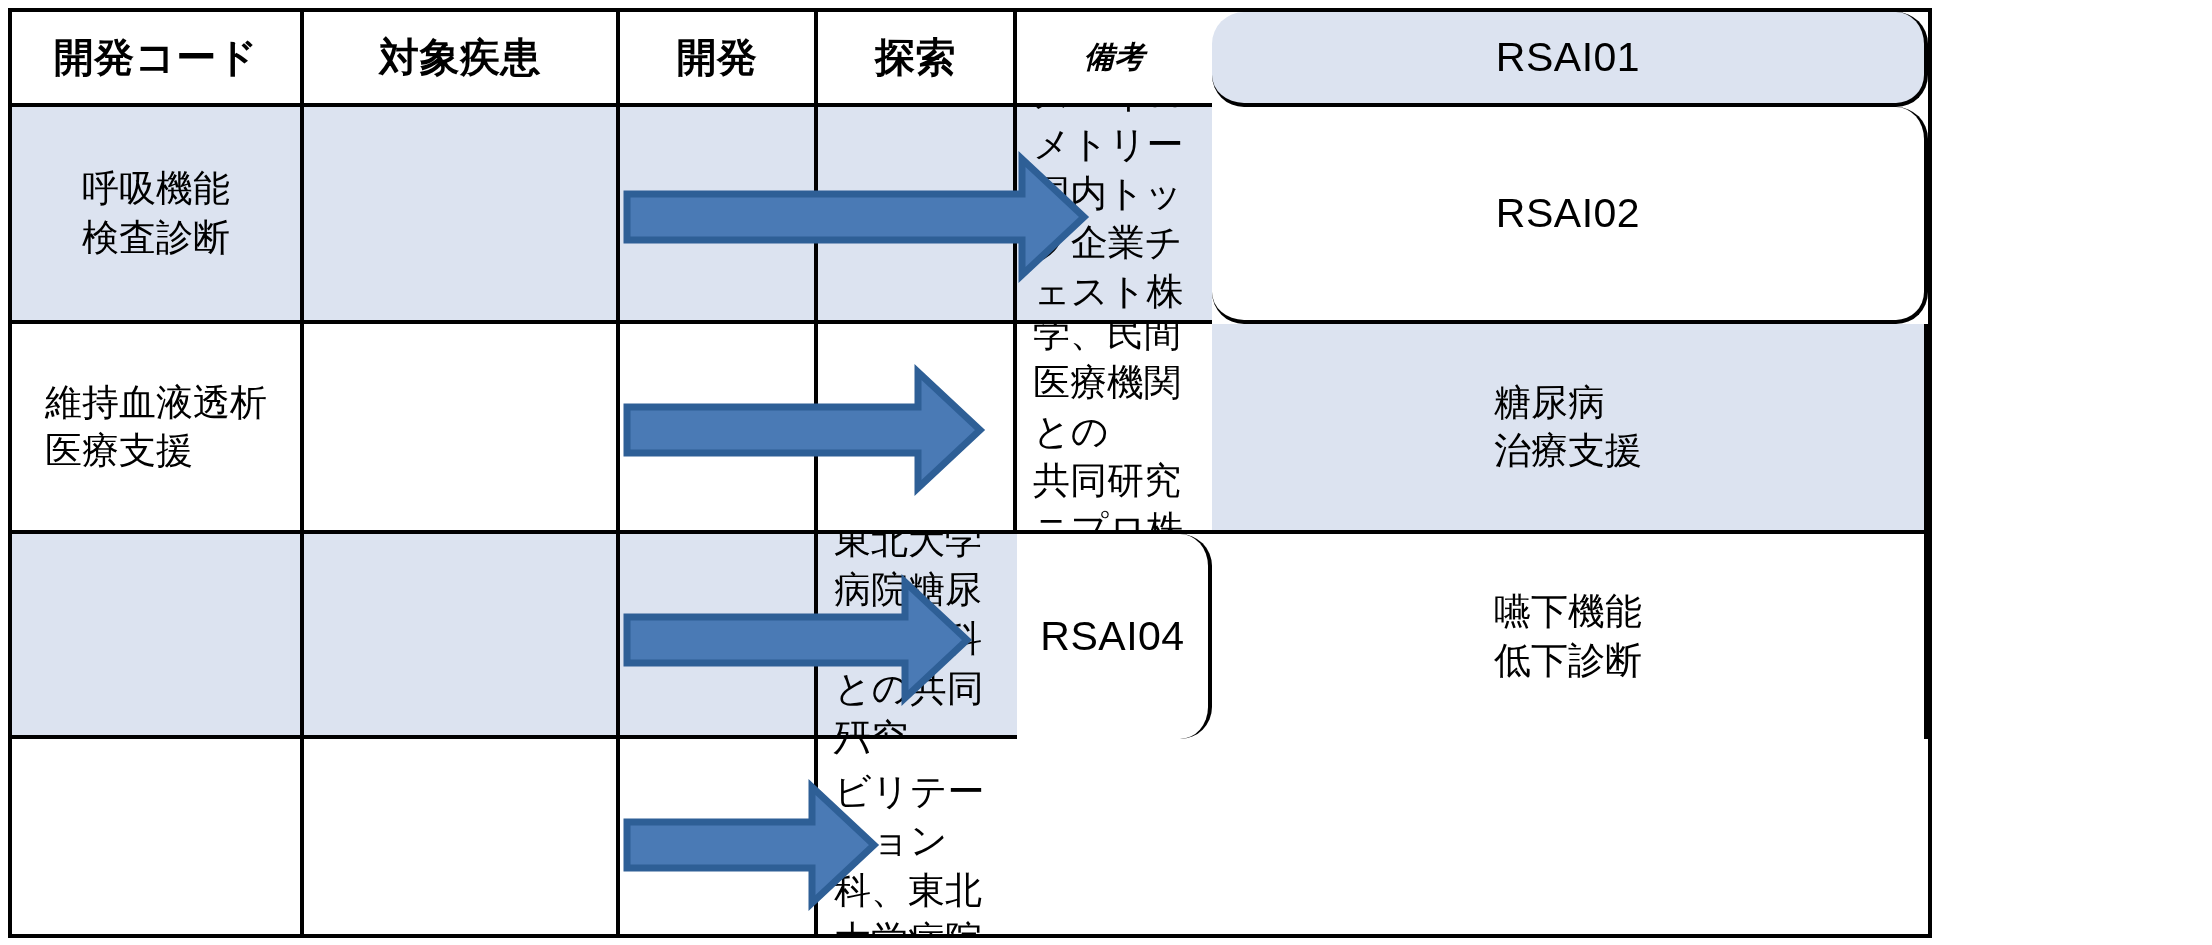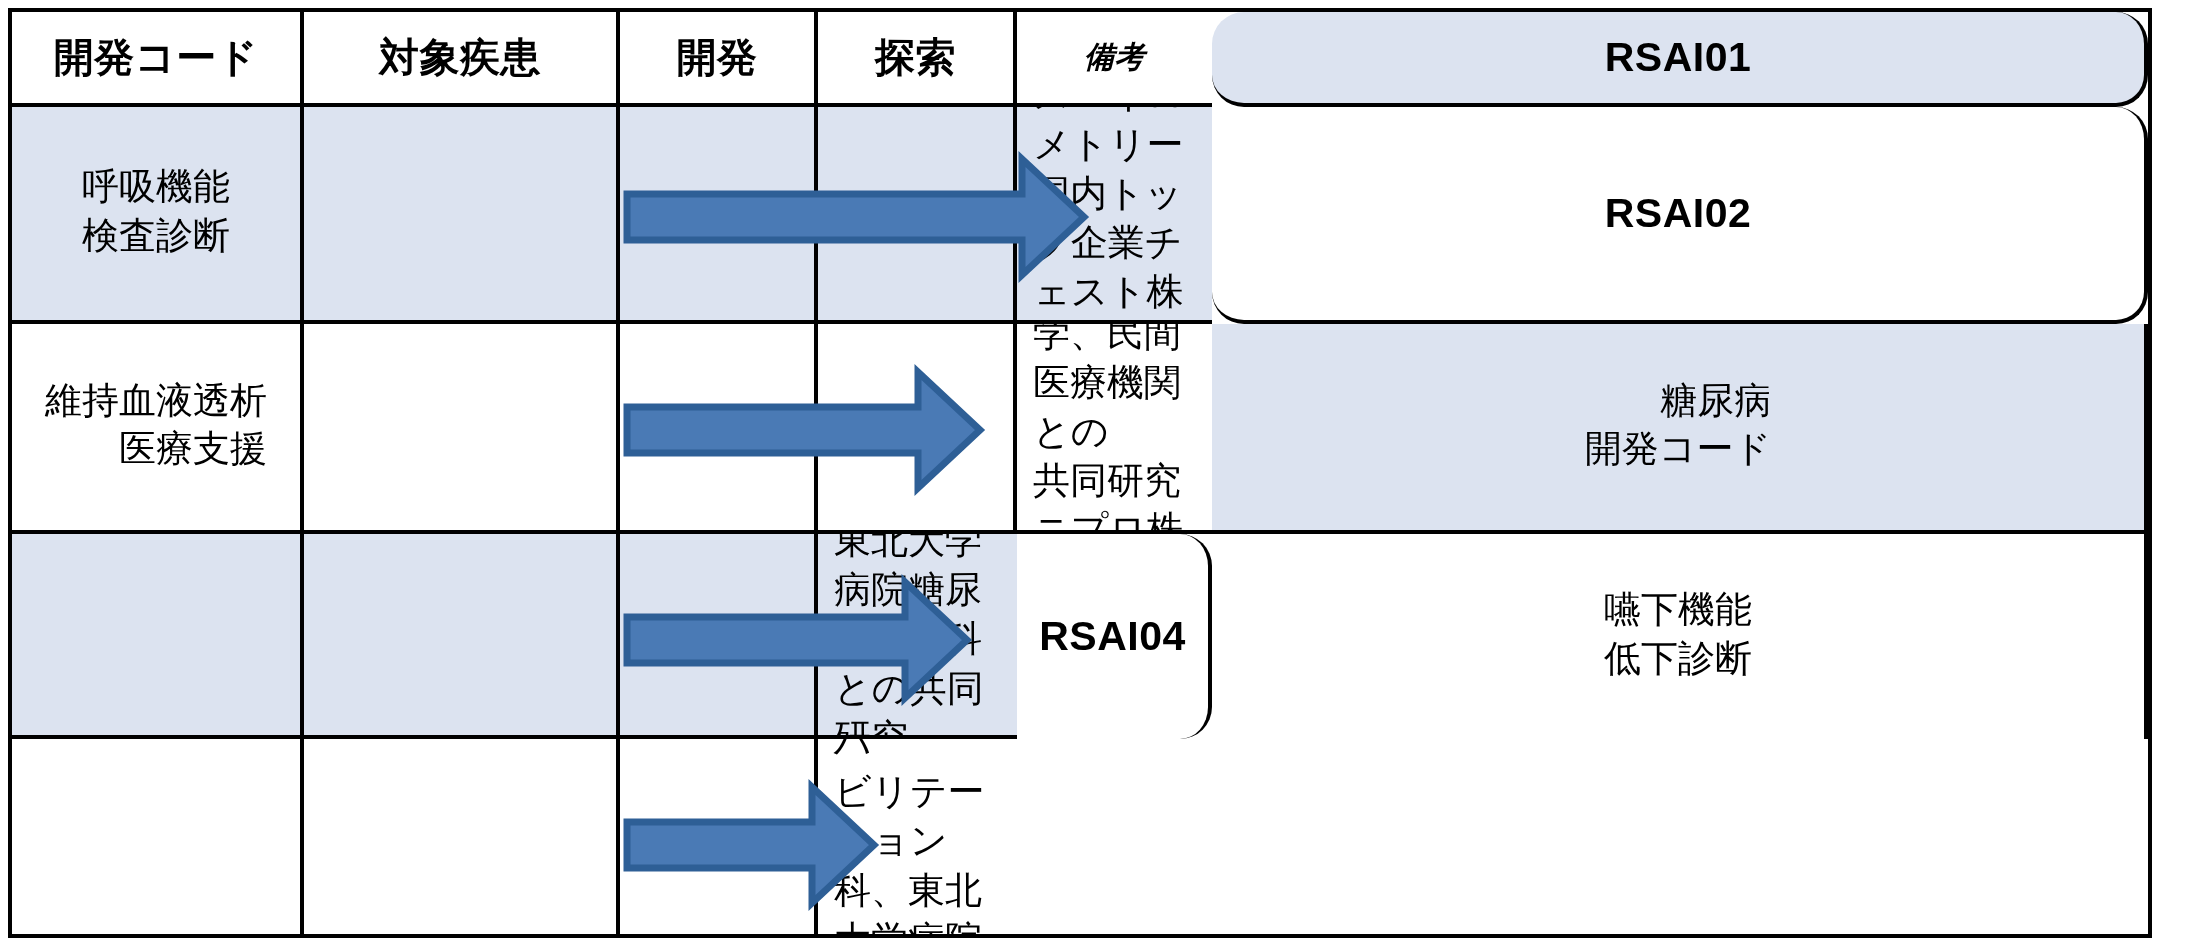--- a/index.html
+++ b/index.html
@@ -6,21 +6,21 @@
   html,body{margin:0;padding:0;background:#ffffff;}
   body{
     width:2212px;height:945px;overflow:hidden;
     font-family:"Liberation Sans","DejaVu Sans",sans-serif;
     color:#000000;
     -webkit-font-smoothing:antialiased;
   }
   #pipeline-table{
     position:absolute;
     left:8px;top:8px;
-    width:2144px;height:930px;
+    width:1924px;height:930px;
     box-sizing:border-box;
     border:4px solid #000000;
     background:#ffffff;
   }
   .grid{
     position:absolute;inset:0;
     display:grid;
     grid-template-columns:292px 316px 198px 199px 195px 1fr;
     grid-template-rows:95px 217px 210px 205px 1fr;
   }
@@ -45,32 +45,31 @@
     background:#ffffff;
   }
   .hdr-remarks{font-size:30px;font-style:italic;}
 
   
   .shaded{background:#dce3f0;}
   .plain{background:#ffffff;}
 
   
   .code{
-    font-weight:bold;
+    font-weight:normal;
     font-size:41px;
     letter-spacing:0.5px;
     border-radius:32px;
   }
   
   .disease{
     font-size:37px;
     line-height:1.30;
-    text-align:right;
+    text-align:left;
     white-space:pre-line;
-    font-family:Liberation Mono, monospace;
   }
   
   .remarks{
     justify-content:flex-start;
     padding:9px 18px 0 16px;
     font-size:37px;
     line-height:1.33;
     text-align:left;
     white-space:pre-line;
   }
@@ -111,21 +110,21 @@
     <div class="cell plain disease">維持血液透析
 医療支援</div>
     <div class="cell plain"></div>
     <div class="cell plain"></div>
     <div class="cell plain"></div>
     <div class="cell plain remarks last-col">東北大学、聖路加国際大学、民間医療機関との
 共同研究
 ニプロ株式会社と共同研究契約締結</div>
 
     <div class="cell shaded disease">糖尿病
-開発コード</div>
+治療支援</div>
     <div class="cell shaded"></div>
     <div class="cell shaded"></div>
     <div class="cell shaded"></div>
     <div class="cell shaded remarks last-col">東北大学病院糖尿病代謝科との共同研究</div>
 
     <div class="cell plain code last-row">RSAI04</div>
     <div class="cell plain disease last-row">嚥下機能
 低下診断</div>
     <div class="cell plain last-row"></div>
     <div class="cell plain last-row"></div>

